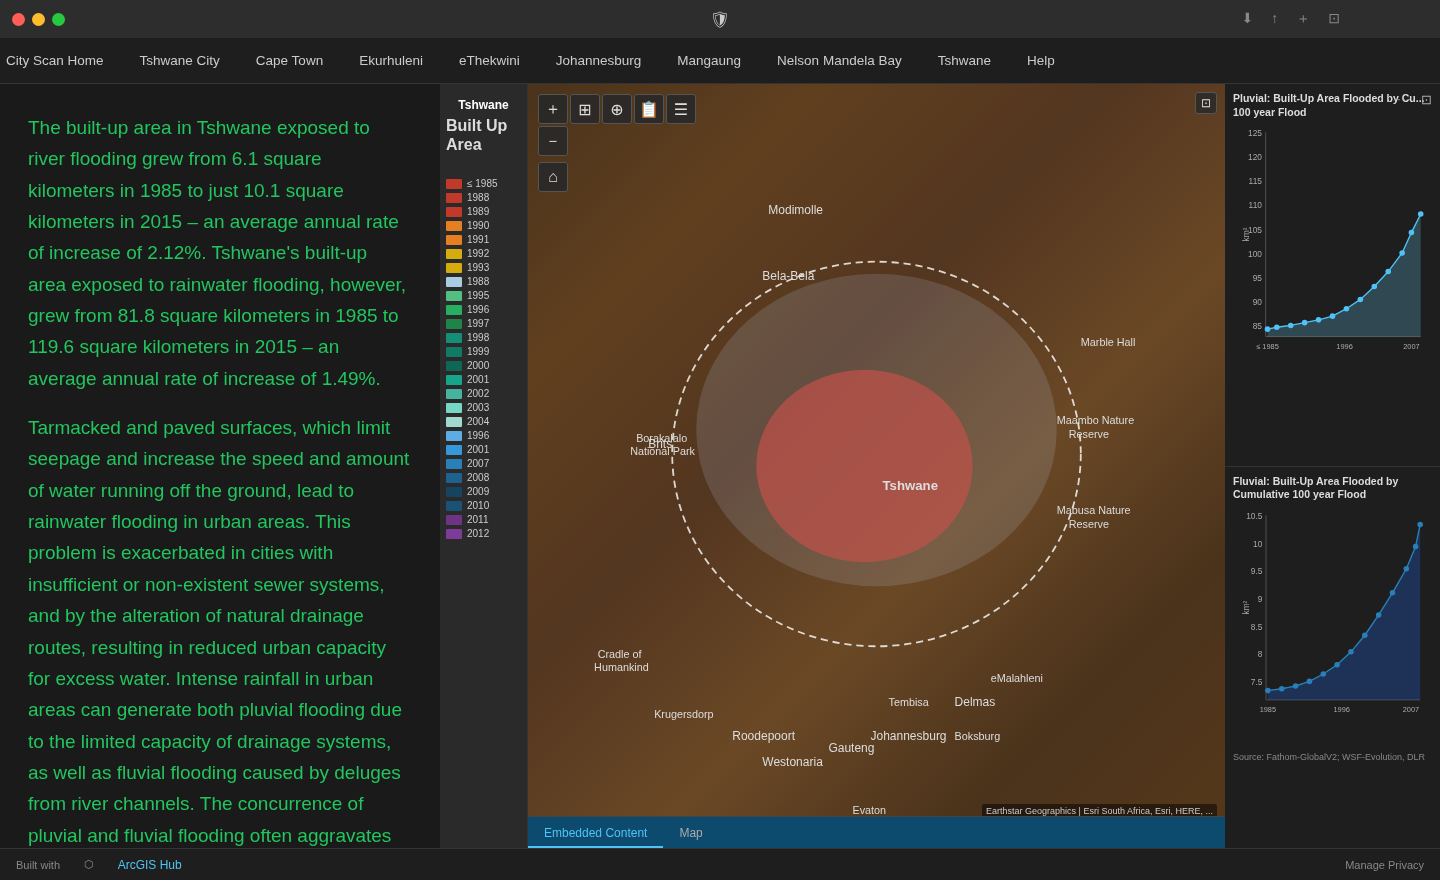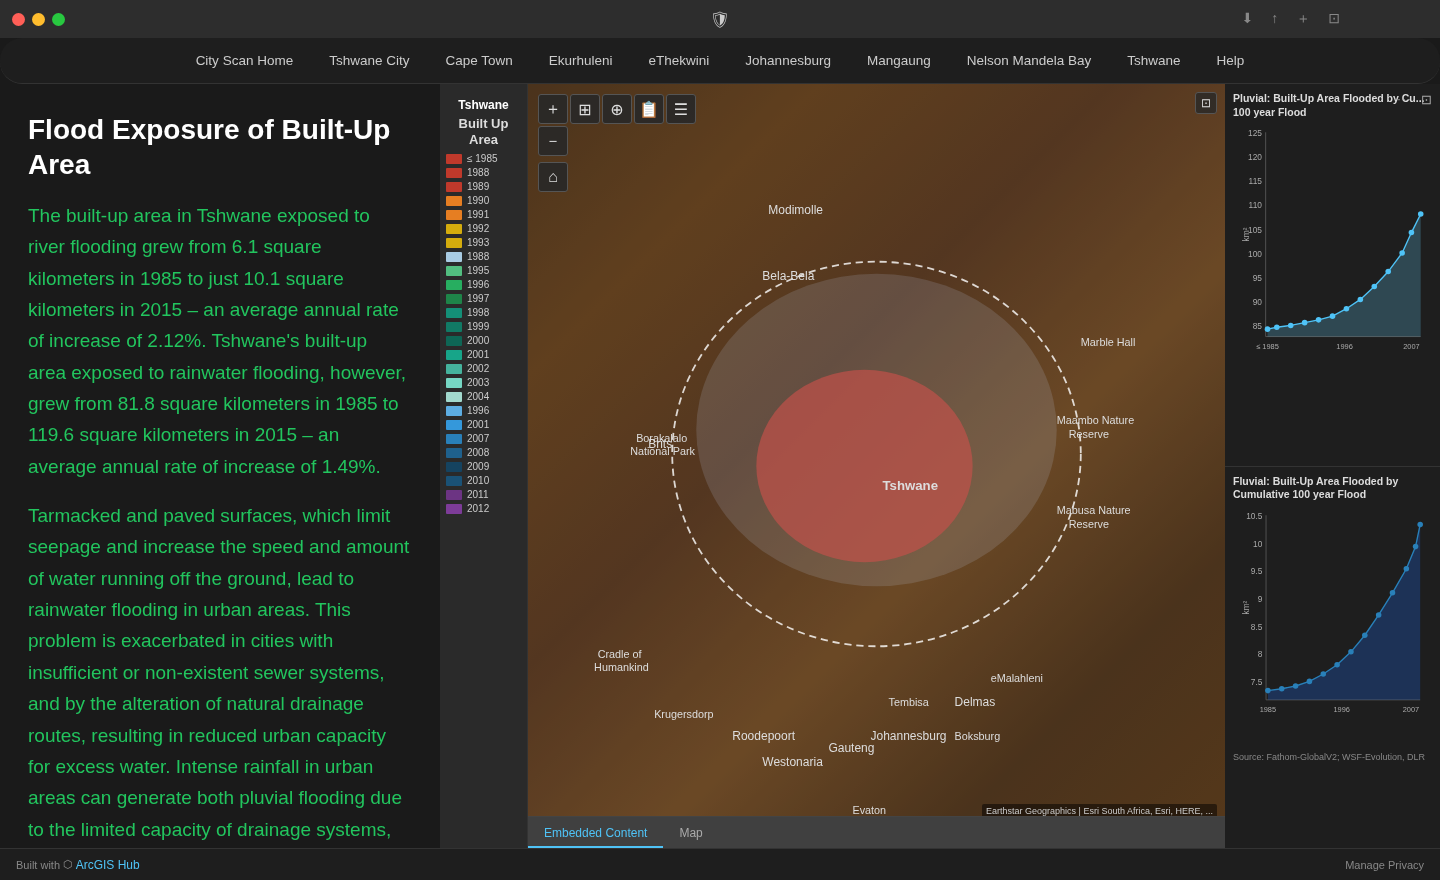--- a/index.html
+++ b/index.html
@@ -50,24 +50,23 @@
       gap: 8px;
     }
     .shield-icon { font-size: 16px; }
 
     
     .navbar {
       height: 46px;
       background: #1e1e1e;
       display: flex;
       align-items: center;
-      justify-content: center;
+      justify-content: flex-start;
       gap: 24px;
       border-bottom: 1px solid #333;
-      border-radius: 22px;
     }
     .nav-item {
       color: #ccc;
       font-size: 13.5px;
       cursor: pointer;
       padding: 4px 6px;
       white-space: nowrap;
     }
 
     
@@ -101,25 +100,24 @@
     
     .legend-panel {
       width: 88px;
       min-width: 88px;
       background: #2a2a2a;
       border-right: 1px solid #333;
       padding: 8px 6px;
       overflow-y: auto;
     }
     .legend-title {
-      font-size: 13px;
+      font-size: 16px;
       color: #ddd;
       font-weight: 600;
-      text-align: center;
-      margin-bottom: 6px;
+      margin-bottom: 24px;
       line-height: 1.2;
     }
     .legend-item {
       display: flex;
       align-items: center;
       gap: 5px;
       margin-bottom: 3px;
     }
     .legend-swatch {
       width: 16px;
@@ -199,21 +197,21 @@
       gap: 4px;
     }
 
     
     .map-tabs {
       position: absolute;
       bottom: 0;
       left: 0;
       right: 0;
       height: 32px;
-      background: #404040;
+      background: #0c4a6e;
       display: flex;
       align-items: flex-end;
       border-top: 1px solid #444;
     }
     .map-tab {
       padding: 6px 16px;
       font-size: 12px;
       cursor: pointer;
       color: #aaa;
       border-bottom: 2px solid transparent;
@@ -301,21 +299,21 @@
       display: flex;
       align-items: center;
       justify-content: space-between;
       padding: 0 16px;
     }
     .footer-left {
       font-size: 11px;
       color: #888;
       display: flex;
       align-items: center;
-      gap: 3px;
+      gap: 24px;
     }
     .footer-right {
       font-size: 11px;
       color: #888;
       cursor: pointer;
     }
     .arcgis-logo {
       font-size: 12px;
       color: #4fc3f7;
     }
@@ -365,21 +363,20 @@
   <span class="nav-item">Johannesburg</span>
   <span class="nav-item">Mangaung</span>
   <span class="nav-item">Nelson Mandela Bay</span>
   <span class="nav-item">Tshwane</span>
   <span class="nav-item">Help</span>
 </nav>
 
 <div class="main-content">
 
   <div class="left-panel">
-    <h1 class="page-title">Flood Exposure of Built-Up Area</h1>
     <p class="page-desc">The built-up area in Tshwane exposed to river flooding grew from 6.1 square kilometers in 1985 to just 10.1 square kilometers in 2015 – an average annual rate of increase of 2.12%. Tshwane's built-up area exposed to rainwater flooding, however, grew from 81.8 square kilometers in 1985 to 119.6 square kilometers in 2015 – an average annual rate of increase of 1.49%.</p>
     <p class="page-desc">Tarmacked and paved surfaces, which limit seepage and increase the speed and amount of water running off the ground, lead to rainwater flooding in urban areas. This problem is exacerbated in cities with insufficient or non-existent sewer systems, and by the alteration of natural drainage routes, resulting in reduced urban capacity for excess water. Intense rainfall in urban areas can generate both pluvial flooding due to the limited capacity of drainage systems, as well as fluvial flooding caused by deluges from river channels. The concurrence of pluvial and fluvial flooding often aggravates the damage potential they produce individually.</p>
 
     <div style="display:flex;flex-direction:column;gap:5px;margin-top:12px;padding-left:4px;">
       <div class="dot active"></div>
       <div class="dot"></div>
     </div>
   </div>
 
   <div class="legend-panel">

